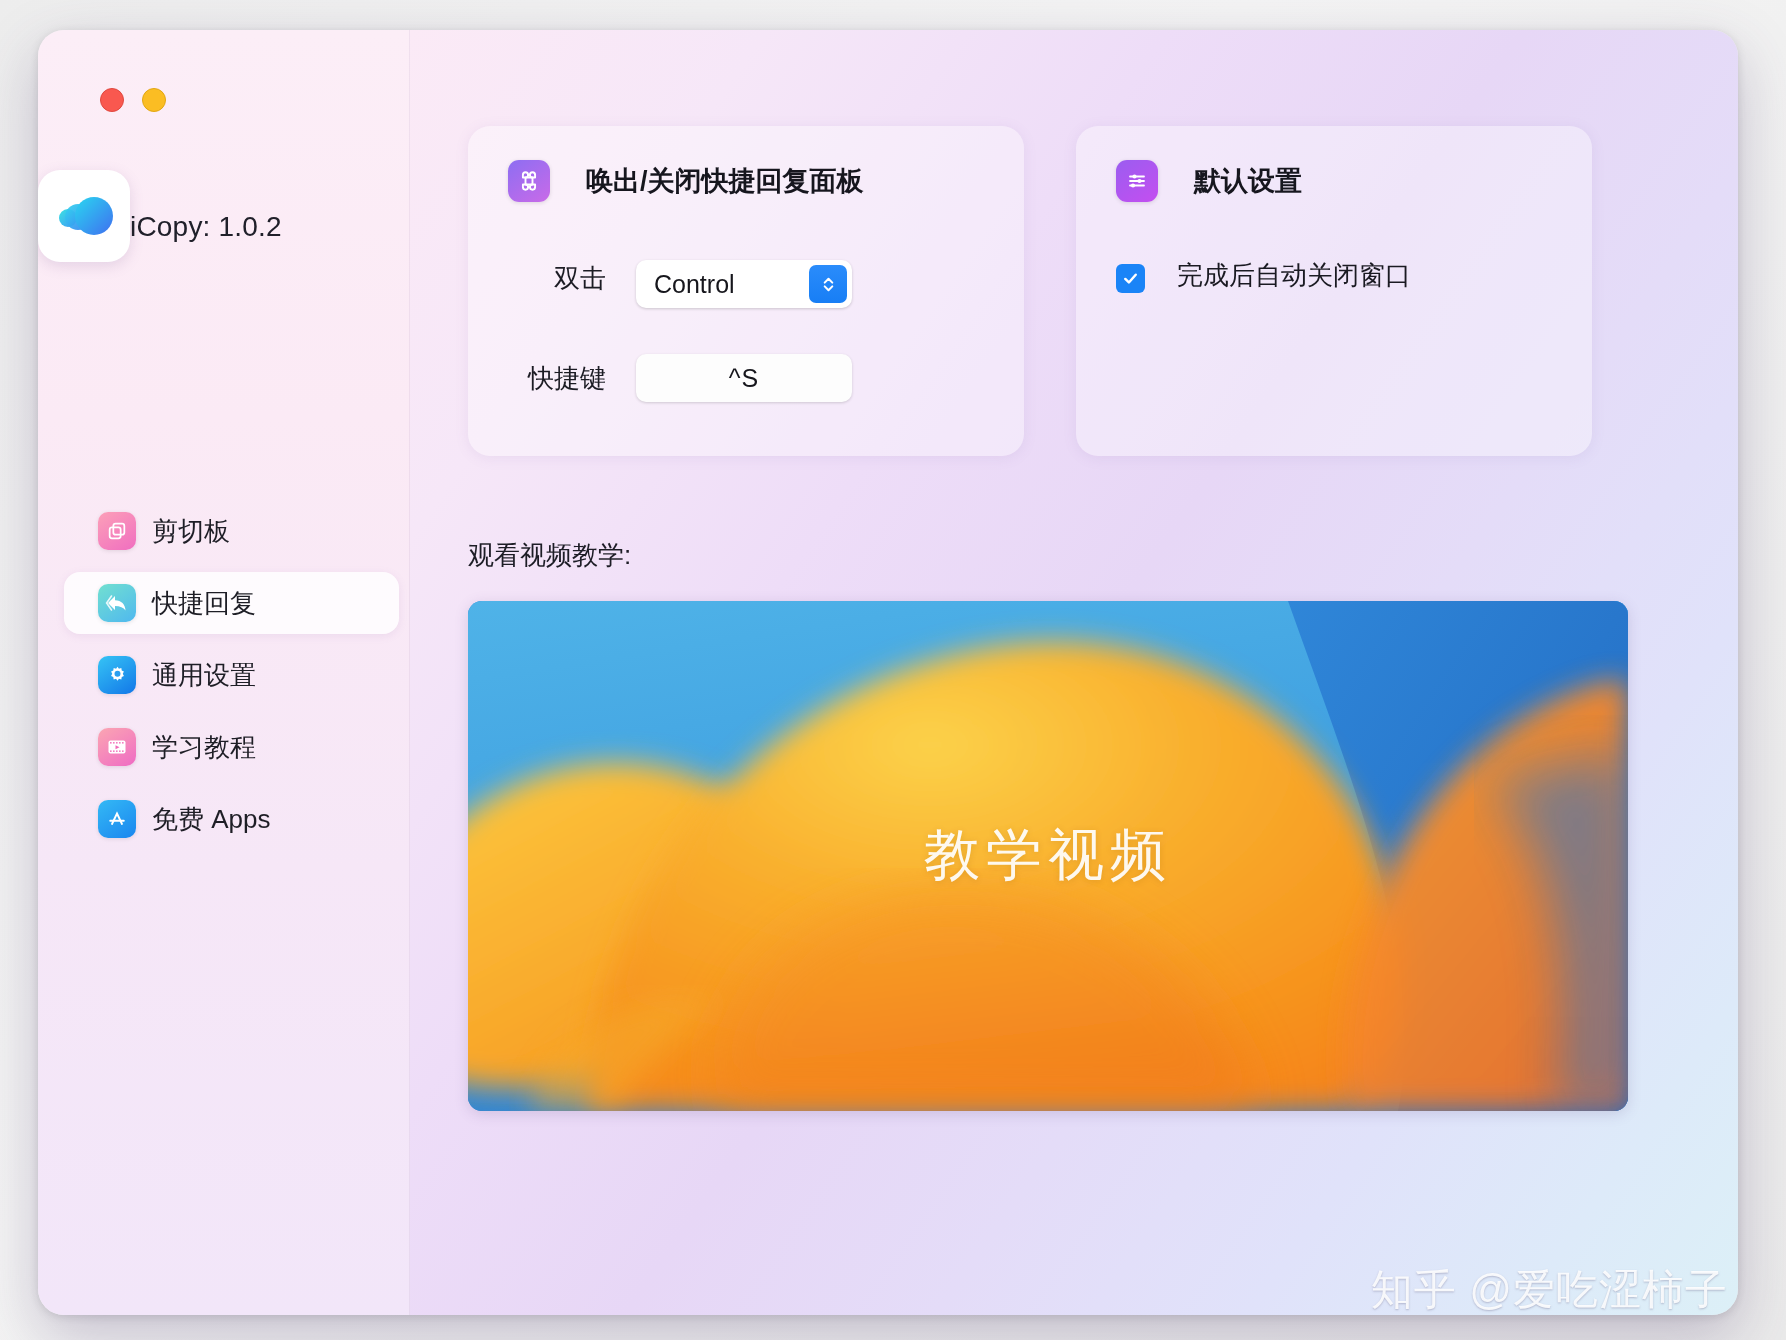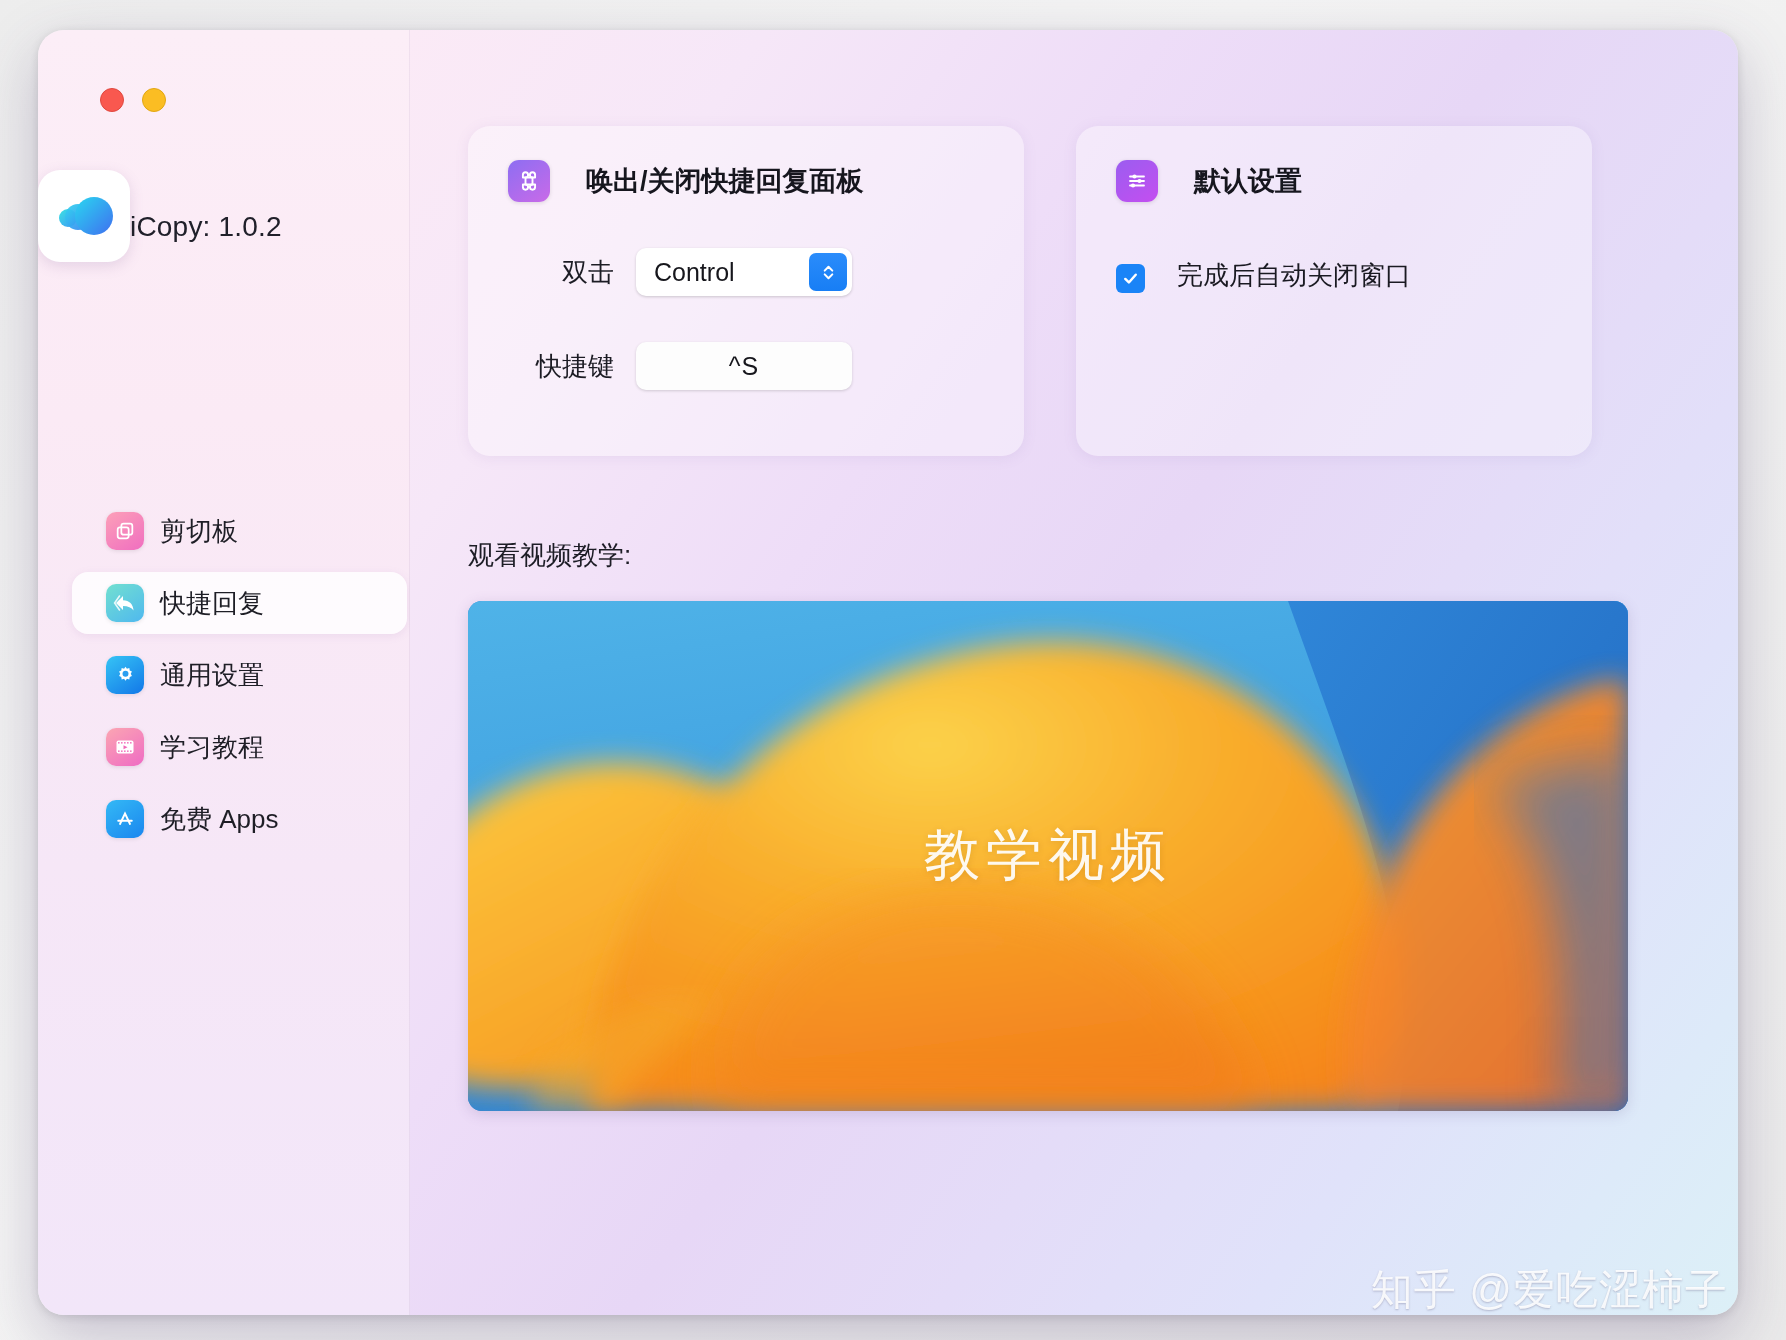--- a/index.html
+++ b/index.html
@@ -53,21 +53,21 @@
     border-radius: 22px;
     background: #ffffff;
     box-shadow: 0 4px 14px rgba(120,90,150,.18);
     display: flex; align-items: center; justify-content: center;
   }
   #app-title {
     margin-top: 22px;
     font-size: 28px; color: #20202a; letter-spacing: .2px;
   }
 
-  #nav { position: absolute; left: 16px; top: 470px; width: 100%; }
+  #nav { position: absolute; left: 8px; top: 470px; width: 100%; }
   .nav-item {
     position: relative;
     height: 62px; margin: 0 18px 10px 18px;
     border-radius: 16px;
     display: flex; align-items: center;
     padding-left: 88px;
     cursor: default;
   }
   .nav-item.active {
     background: rgba(255,255,255,.82);
@@ -109,32 +109,32 @@
     display: flex; align-items: center; justify-content: center;
     box-shadow: 0 1px 4px rgba(0,0,0,.12);
   }
   .card-title { font-size: 27px; font-weight: bold; color: #16161e; }
 
   .form-row {
     display: flex; align-items: center;
     margin-top: 46px;
   }
   .form-label {
-    width: 128px; text-align: right; padding-right: 22px;
+    width: 128px; text-align: right; padding-right: 30px;
     font-size: 26px; color: #1c1c24;
   }
   .popup-btn {
     position: relative;
     width: 216px; height: 48px;
     background: #ffffff;
     border-radius: 10px;
     box-shadow: 0 1px 3px rgba(0,0,0,.18);
     display: flex; align-items: center;
     padding-left: 18px;
-    font-size: 25px; color: #16161c;
+    font-size: 25px; color: #16161c; margin-top: 12px;
   }
   .stepper {
     position: absolute; right: 5px; top: 50%;
     transform: translateY(-50%);
     width: 38px; height: 38px;
     border-radius: 7px;
     background: linear-gradient(180deg,#2a8cfb,#177ef5);
     display: flex; align-items: center; justify-content: center;
   }
   .key-field {

